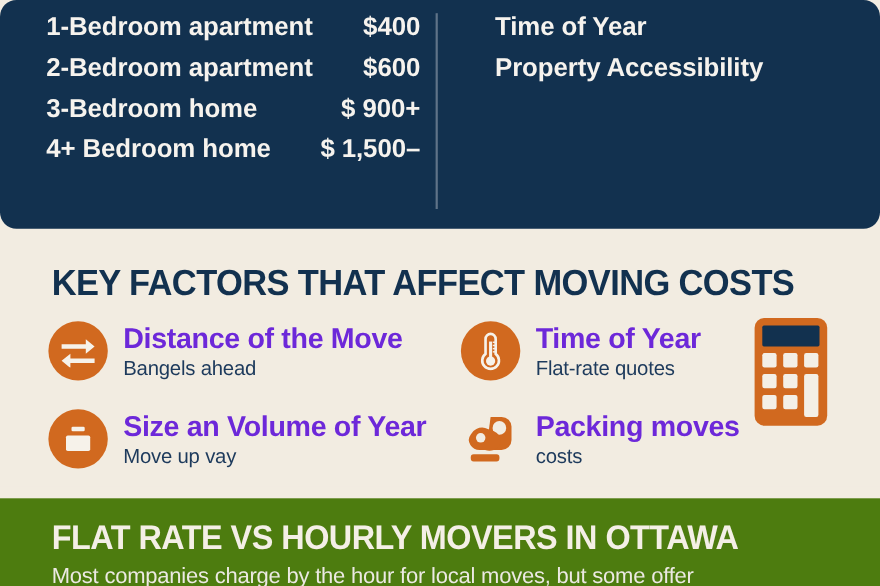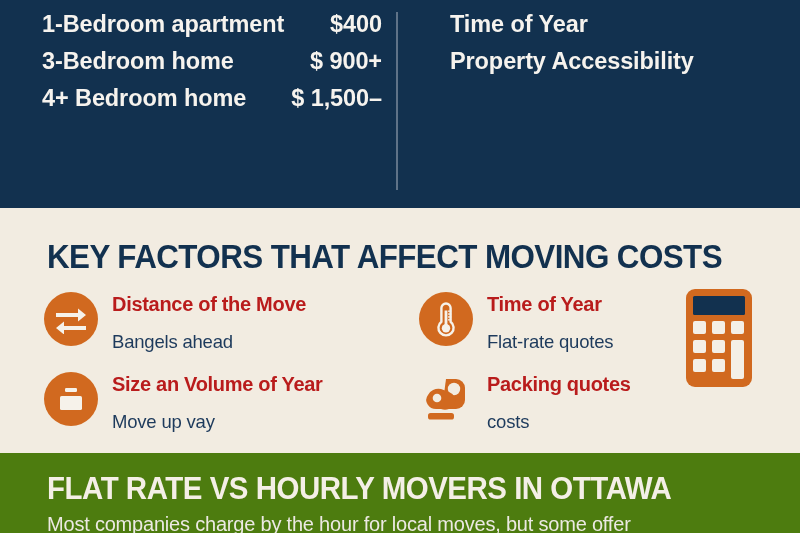--- a/index.html
+++ b/index.html
@@ -22,20 +22,21 @@
 
   
   .band-navy-top {
     position: absolute;
     left: 0;
     top: 0;
     width: 800px;
     height: 208px;
     background: #12314f;
     overflow: hidden;
+    border-radius: 15px;
   }
 
   .price-col {
     position: absolute;
     left: 42px;
     top: -26px;
     width: 340px;
   }
   .price-row {
     display: flex;
@@ -137,34 +138,34 @@
     justify-content: center;
     margin-top: 2px;
   }
 
   .fcell-text {
     margin-left: 14px;
     padding-top: 3px;
     min-width: 0;
   }
   .fcell-title {
-    color: #b91c1c;
-    font-size: 20px;
+    color: #6d28d9;
+    font-size: 26px;
     font-weight: 700;
     letter-spacing: -0.3px;
     line-height: 1.12;
     white-space: nowrap;
   }
   .fcell-sub {
     color: #1d3a5c;
     font-size: 18.5px;
     font-weight: 400;
     letter-spacing: -0.2px;
     line-height: 1.2;
-    margin-top: 16px;
+    margin-top: 2px;
     white-space: nowrap;
   }
 
   
   .calculator {
     position: absolute;
     left: 686px;
     top: 289px;
     width: 66px;
     height: 98px;
@@ -239,20 +240,24 @@
   <div class="band-navy-top">
 
     <div class="price-col">
       <div class="price-row">
         <span class="p-label">Bachelor/Studio</span>
         <span class="p-value">$300</span>
       </div>
       <div class="price-row">
         <span class="p-label">1-Bedroom apartment</span>
         <span class="p-value">$400</span>
+      </div>
+      <div class="price-row">
+        <span class="p-label">2-Bedroom apartment</span>
+        <span class="p-value">$600</span>
       </div>
       <div class="price-row">
         <span class="p-label">3-Bedroom home</span>
         <span class="p-value">$ 900+</span>
       </div>
       <div class="price-row">
         <span class="p-label">4+ Bedroom home</span>
         <span class="p-value">$ 1,500–</span>
       </div>
     </div>
@@ -326,21 +331,21 @@
           <div class="icon-plain">
             <svg width="52" height="48" viewBox="0 0 52 48" aria-hidden="true">
               <path d="M26 4 h10 a9 9 0 0 1 9 9 v12 a9 9 0 0 1 -9 9 h-14 z" fill="#d1691f"></path>
               <circle cx="34" cy="14" r="6.2" fill="#f2ece1"></circle>
               <path d="M8 20 a11 9 0 0 1 13 -6 l8 3 a9 8 0 0 1 -8 17 h-4 a10 9 0 0 1 -9 -14 z" fill="#d1691f"></path>
               <circle cx="17" cy="23" r="4.3" fill="#f2ece1"></circle>
               <rect x="8" y="38" width="26" height="6.5" rx="2.6" fill="#d1691f"></rect>
             </svg>
           </div>
           <div class="fcell-text">
-            <div class="fcell-title">Packing quotes</div>
+            <div class="fcell-title">Packing moves</div>
             <div class="fcell-sub">costs</div>
           </div>
         </div>
 
       </div>
     </div>
   </div>
 
   <div class="calculator">
     <div class="calc-screen"></div>

